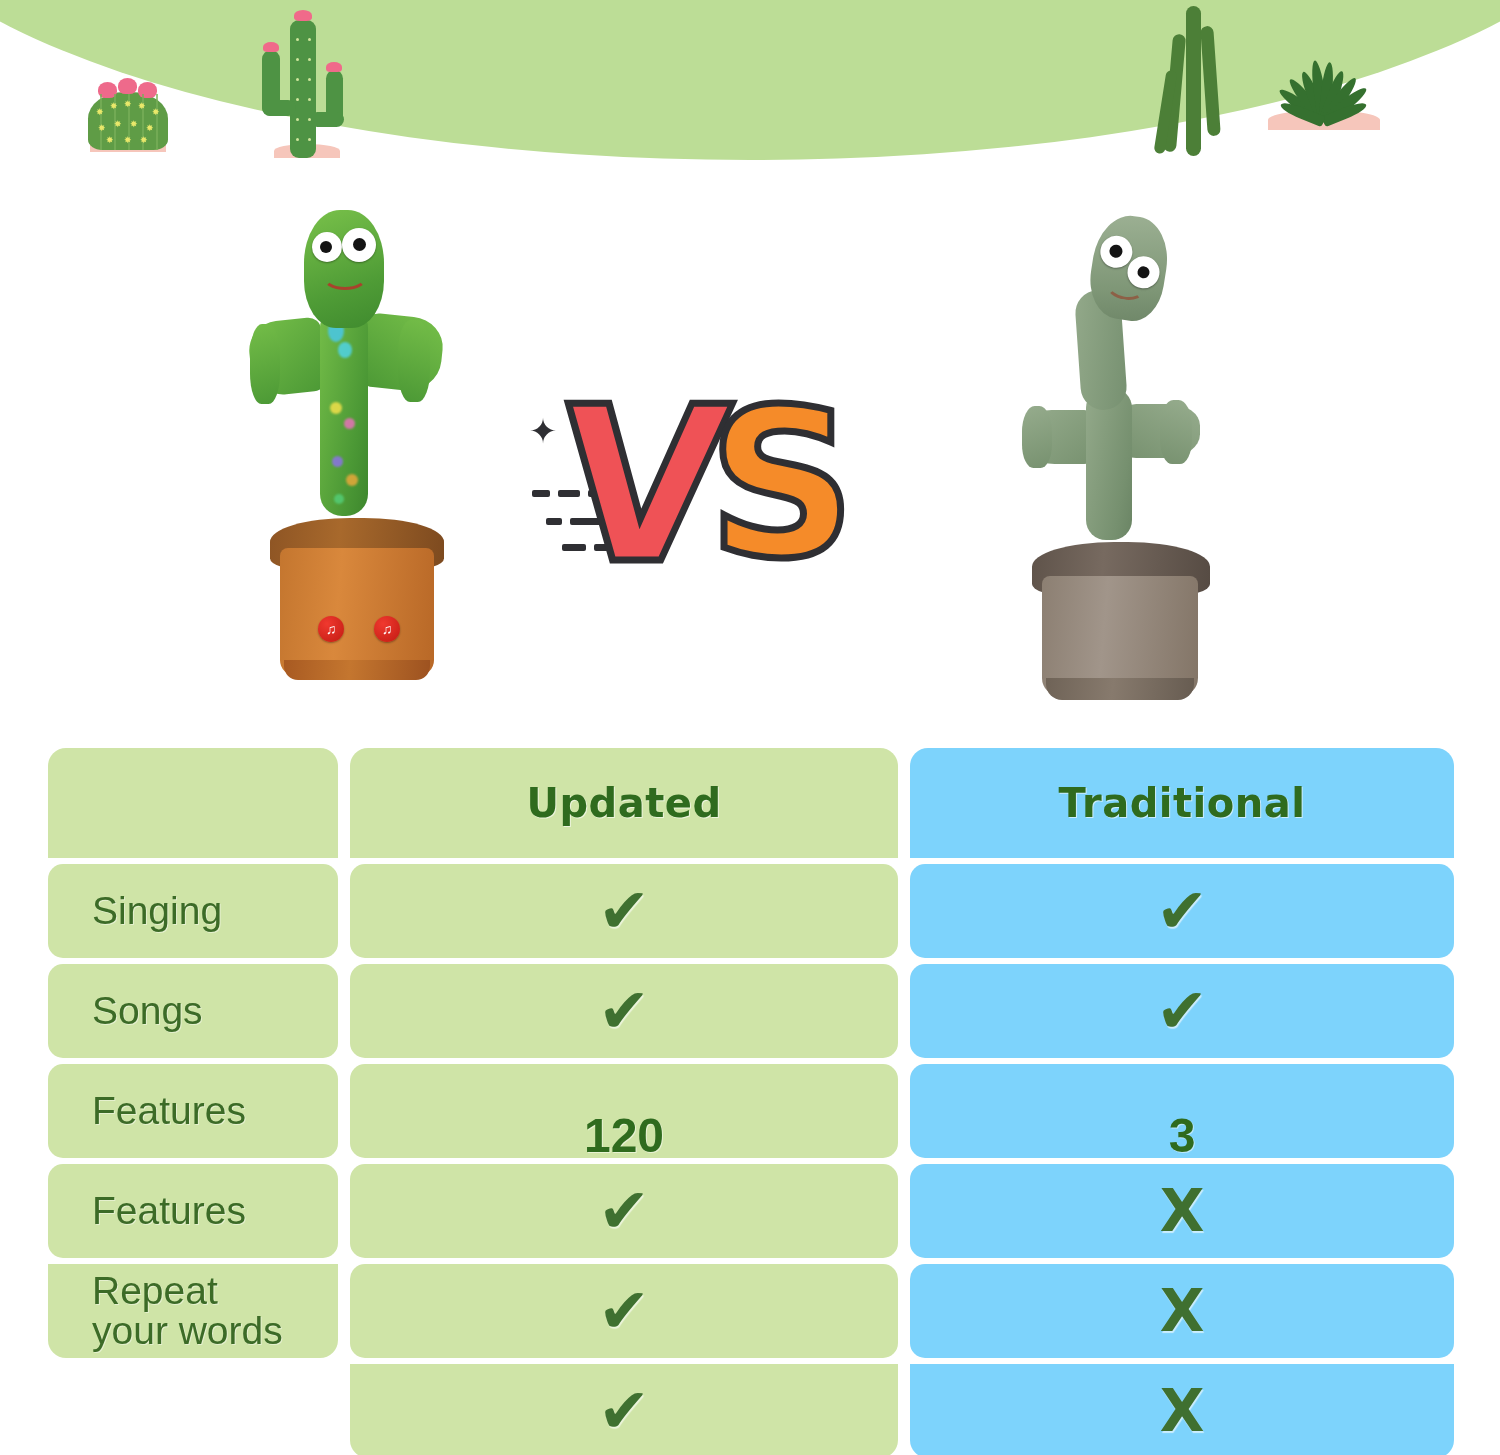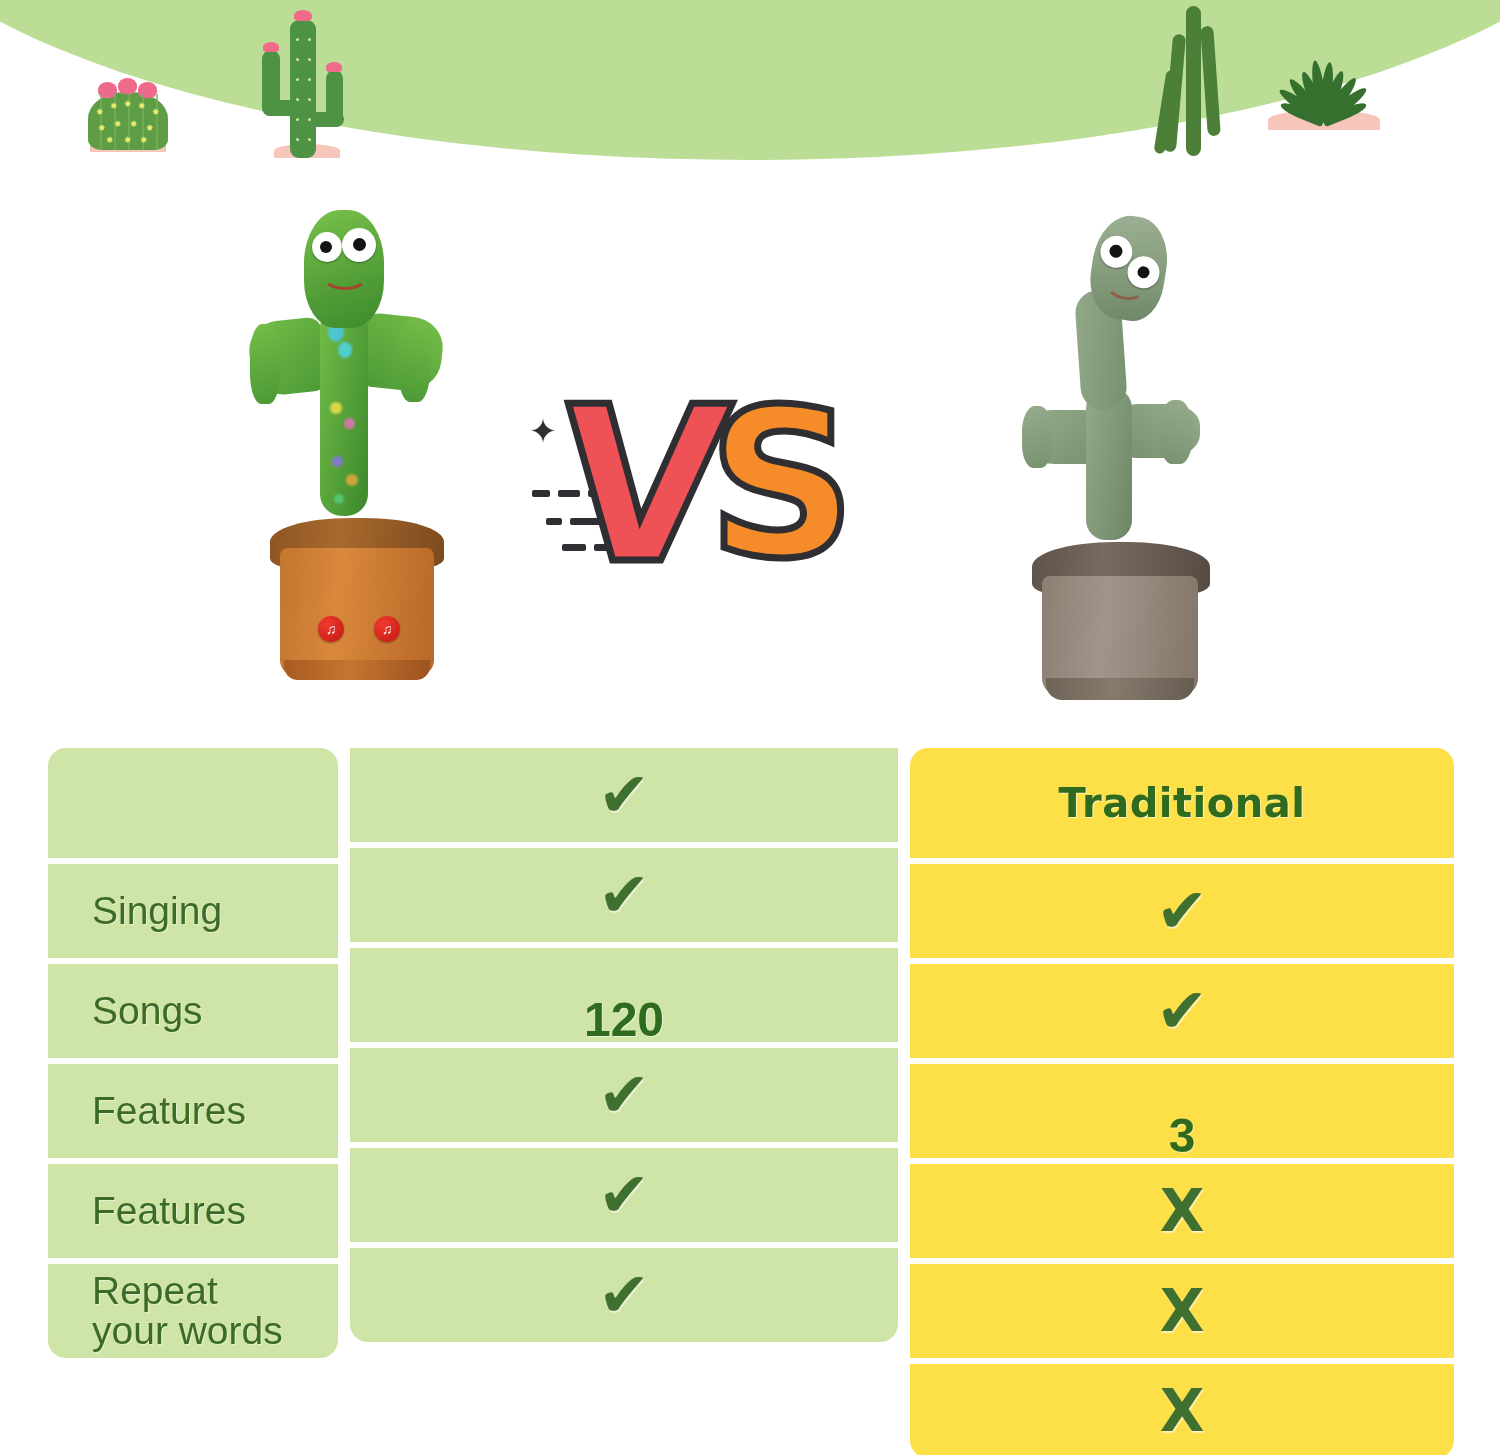--- a/index.html
+++ b/index.html
@@ -249,24 +249,24 @@
   .cell{
     position:relative;
     box-sizing:border-box;
     display:flex;align-items:center;
     margin-bottom:6px;
   }
   #col-label .cell{padding-left:44px;justify-content:flex-start;}
   #col-updated .cell,#col-traditional .cell{justify-content:center;}
 
   .cell.green{background:#cfe4a7;}
-  .cell.grey{background:#fde047;text-align:center;}
+  .cell.grey{background:#7dd3fc;text-align:center;}
 
   .cell.hdr{height:110px;}
-  .cell.row{height:94px;}
+  .cell.row{height:94px;border-radius:15px;}
 
   .cell.top{border-radius:18px 18px 0 0;}
   .cell.bot{border-radius:0 0 18px 18px;}
 
   .hdr-text{
     font-family:"DejaVu Sans", sans-serif;
     font-size:40px;font-weight:bold;color:#2f6b1e;
     text-shadow:1px 1px 0 rgba(255,255,255,.6);
     letter-spacing:.5px;
   }
@@ -456,20 +456,23 @@
     <div class="cell green row">
       <span class="row-label">Features</span>
     </div>
     <div class="cell green row bot">
       <span class="row-label" style="white-space:pre-line;">Repeat
 your words</span>
     </div>
   </div>
 
   <div class="col" id="col-updated">
+    <div class="cell green hdr top">
+      <span class="hdr-text">Updated</span>
+    </div>
     <div class="cell green row">
       <span class="mark-check">✔</span>
     </div>
     <div class="cell green row">
       <span class="mark-check">✔</span>
     </div>
     <div class="cell green row">
       <span class="mark-num">120</span>
     </div>
     <div class="cell green row">

